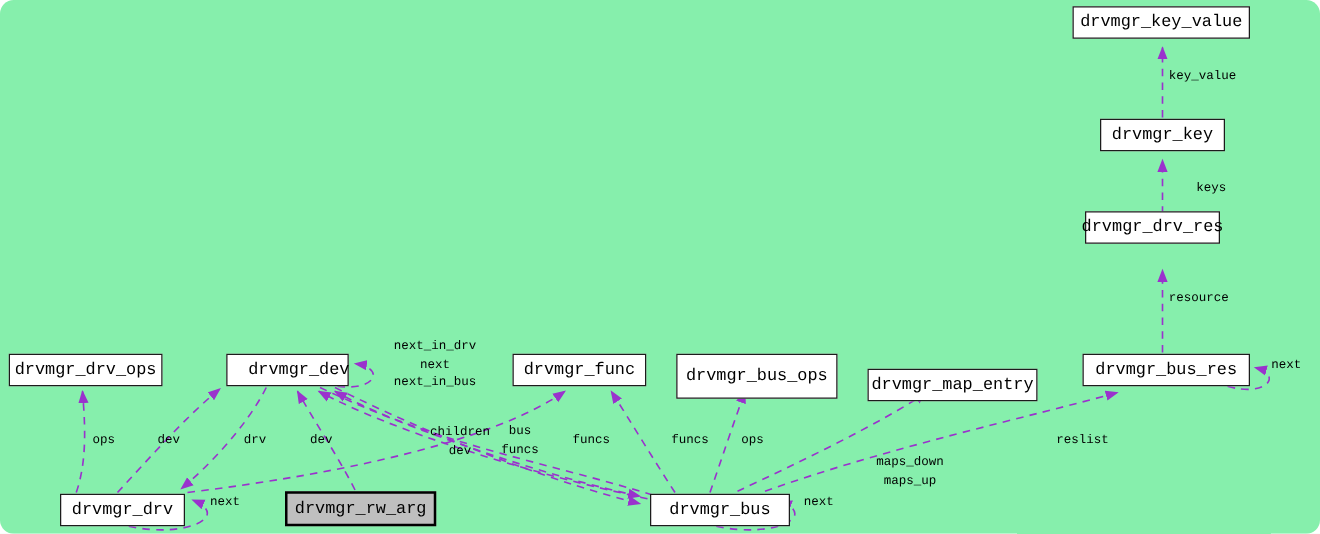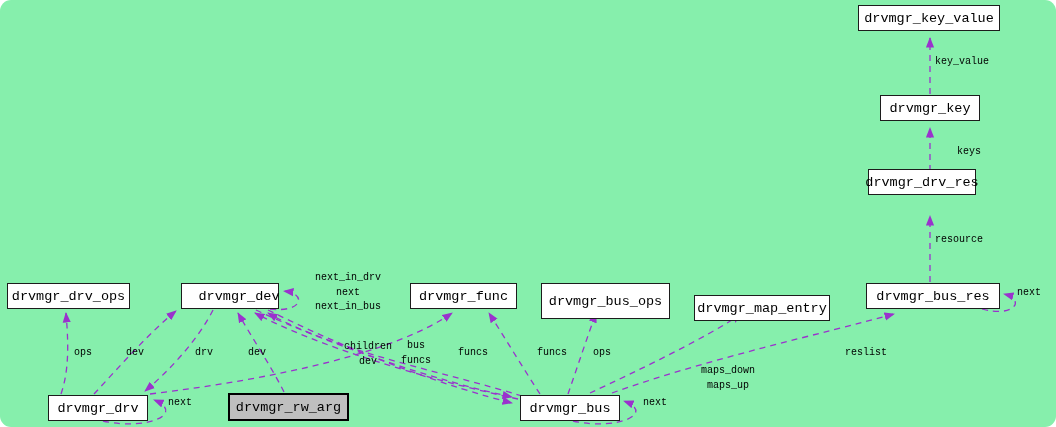--- a/index.html
+++ b/index.html
@@ -82,21 +82,21 @@
   <div class="node" style="left:880px;top:95px;width:100px;height:26px;">drvmgr_key</div>
   <div class="node" style="left:868px;top:169px;width:108px;height:26px;">drvmgr_drv_res</div>
   <div class="node" style="left:866px;top:283px;width:134px;height:26px;">drvmgr_bus_res</div>
   <div class="node" style="left:7px;top:283px;width:123px;height:26px;">drvmgr_drv_ops</div>
   <div class="node" style="left:181px;top:283px;width:98px;height:26px;padding-left:18px;">drvmgr_dev</div>
   <div class="node" style="left:410px;top:283px;width:107px;height:26px;">drvmgr_func</div>
   <div class="node" style="left:541px;top:283px;width:129px;height:36px;">drvmgr_bus_ops</div>
   <div class="node" style="left:694px;top:283px;width:136px;height:26px;margin-top:12px;">drvmgr_map_entry</div>
   <div class="node highlight" style="left:228px;top:393px;width:121px;height:28px;">drvmgr_rw_arg</div>
   <div class="node" style="left:48px;top:395px;width:100px;height:26px;">drvmgr_drv</div>
-  <div class="node" style="left:520px;top:395px;width:100px;height:26px;">drvmgr_bus</div>
+  <div class="node" style="left:520px;top:395px;width:112px;height:26px;">drvmgr_bus</div>
 
   <div class="edge-label" style="left:935px;top:55px;">key_value</div>
   <div class="edge-label" style="left:957px;top:145px;">keys</div>
   <div class="edge-label" style="left:935px;top:233px;">resource</div>
   <div class="edge-label" style="left:1017px;top:286px;">next</div>
   <div class="edge-label" style="left:845px;top:346px;">reslist</div>
   <div class="edge-label center" style="left:688px;top:340px;width:80px;margin-top:24px;">maps_down
 maps_up</div>
   <div class="edge-label" style="left:593px;top:346px;">ops</div>
   <div class="edge-label" style="left:537px;top:346px;">funcs</div>

